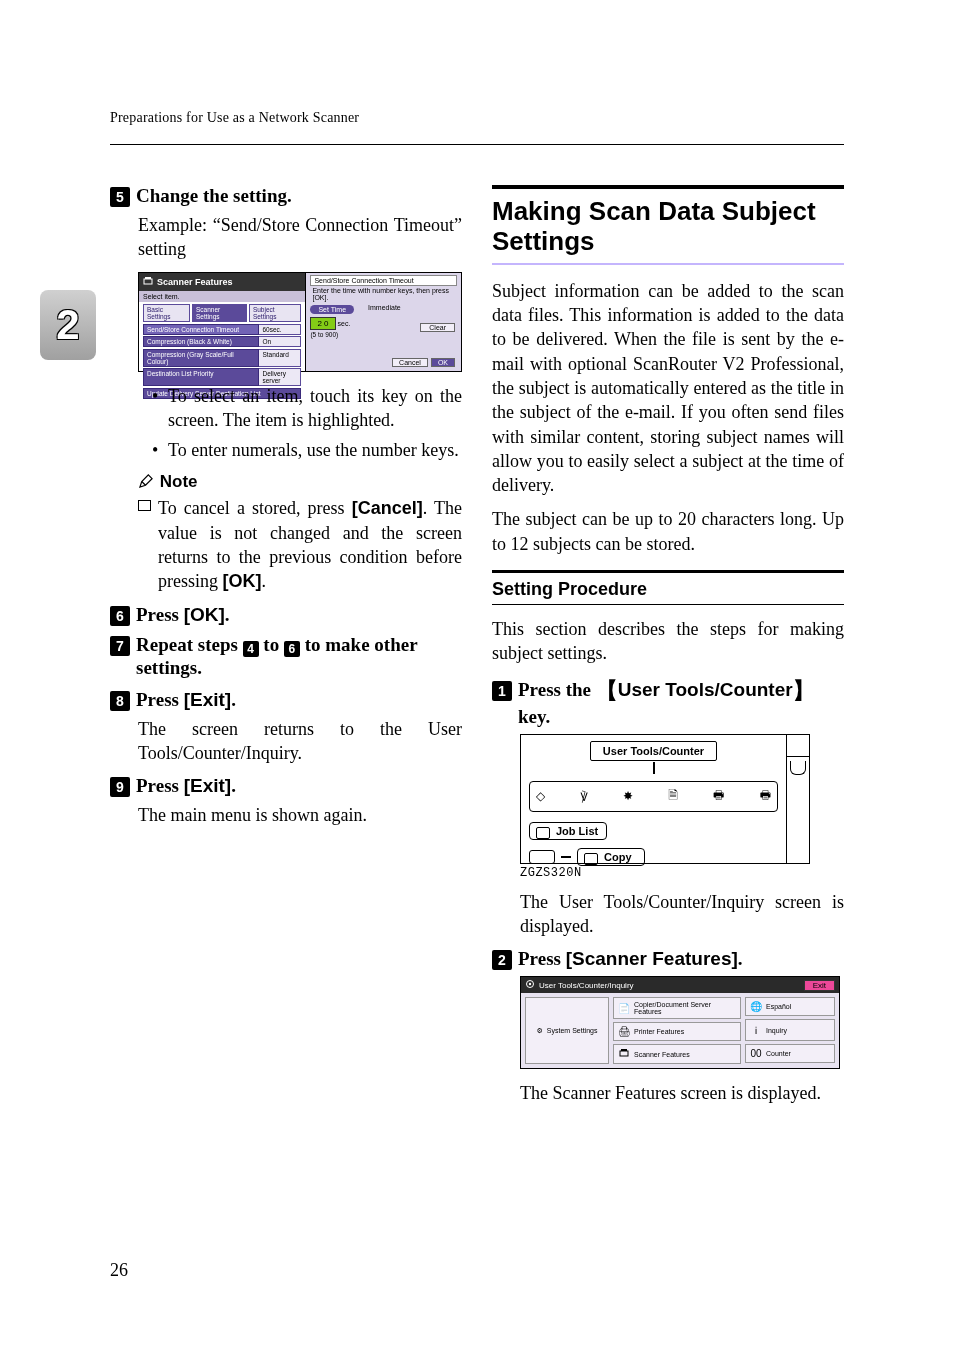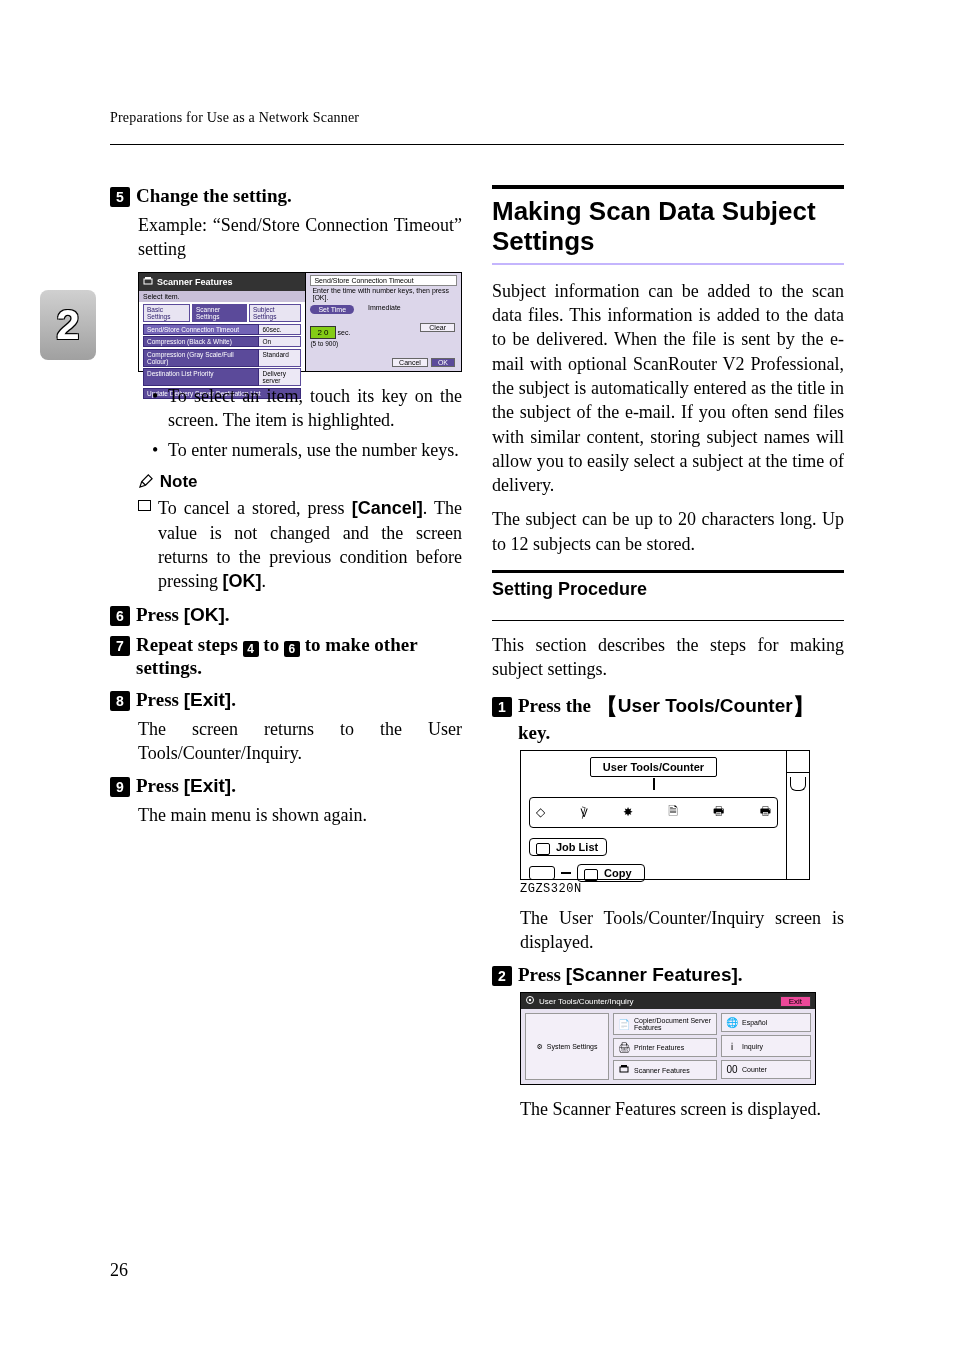--- a/index.html
+++ b/index.html
@@ -149,21 +149,21 @@
     line-height: 1.35;
     text-align: justify;
     margin-bottom: 10px;
   }
   .h3 {
     font-family: Arial, Helvetica, sans-serif;
     font-weight: bold;
     font-size: 18px;
     border-top: 3px solid #000;
     border-bottom: 1px solid #000;
-    padding: 6px 0 20px 0;
+    padding: 6px 0 4px 0;
     margin: 14px 0 12px 0;
   }
   .key-bracket {
     font-family: "Courier New", monospace;
     font-size: 22px;
     font-weight: bold;
     vertical-align: -2px;
   }
   .key-label { font-family: Arial, Helvetica, sans-serif; font-weight: bold; }
   .page-num {
@@ -251,21 +251,21 @@
   .shot-a-pill {
     background: #5b4a9a;
     color: #fff;
     border-radius: 7px;
     padding: 1px 8px;
     display: inline-block;
     margin-top: 3px;
     font-size: 7px;
   }
   .shot-a-input {
-    margin-top: 12px;
+    margin-top: 3px;
     display: inline-block;
     border: 1px solid #333;
     background: #84cc16;
     padding: 1px 6px;
     font-size: 8px;
   }
   .shot-a-range { margin-top: 1px; font-size: 6.5px; }
   .shot-a-clear {
     position: absolute;
     right: 6px;
@@ -371,21 +371,21 @@
     margin:4px 3px;flex:0 0 14px;border:1.2px solid #000;border-radius:0 0 6px 6px;border-top:none;
   }
   .caption {
     margin-left:28px; width:290px;
     font-family: Liberation Mono, monospace; font-size:12px; letter-spacing:0.5px;
     margin-bottom:10px;
   }
   
   .shot-c {
     margin-left:28px;
-    width: 296px;
+    width: 320px;
     border:1px solid #000;
     font-family: Arial, Helvetica, sans-serif;
     font-size: 8px;
     margin-top:6px;
     margin-bottom:12px;
     background:#e8e3f1;
   }
   .shot-c-hdr{
     display:flex;align-items:center;justify-content:space-between;
     background:#2a2a2a;color:#fff;padding:2px 4px;font-size:8px;

